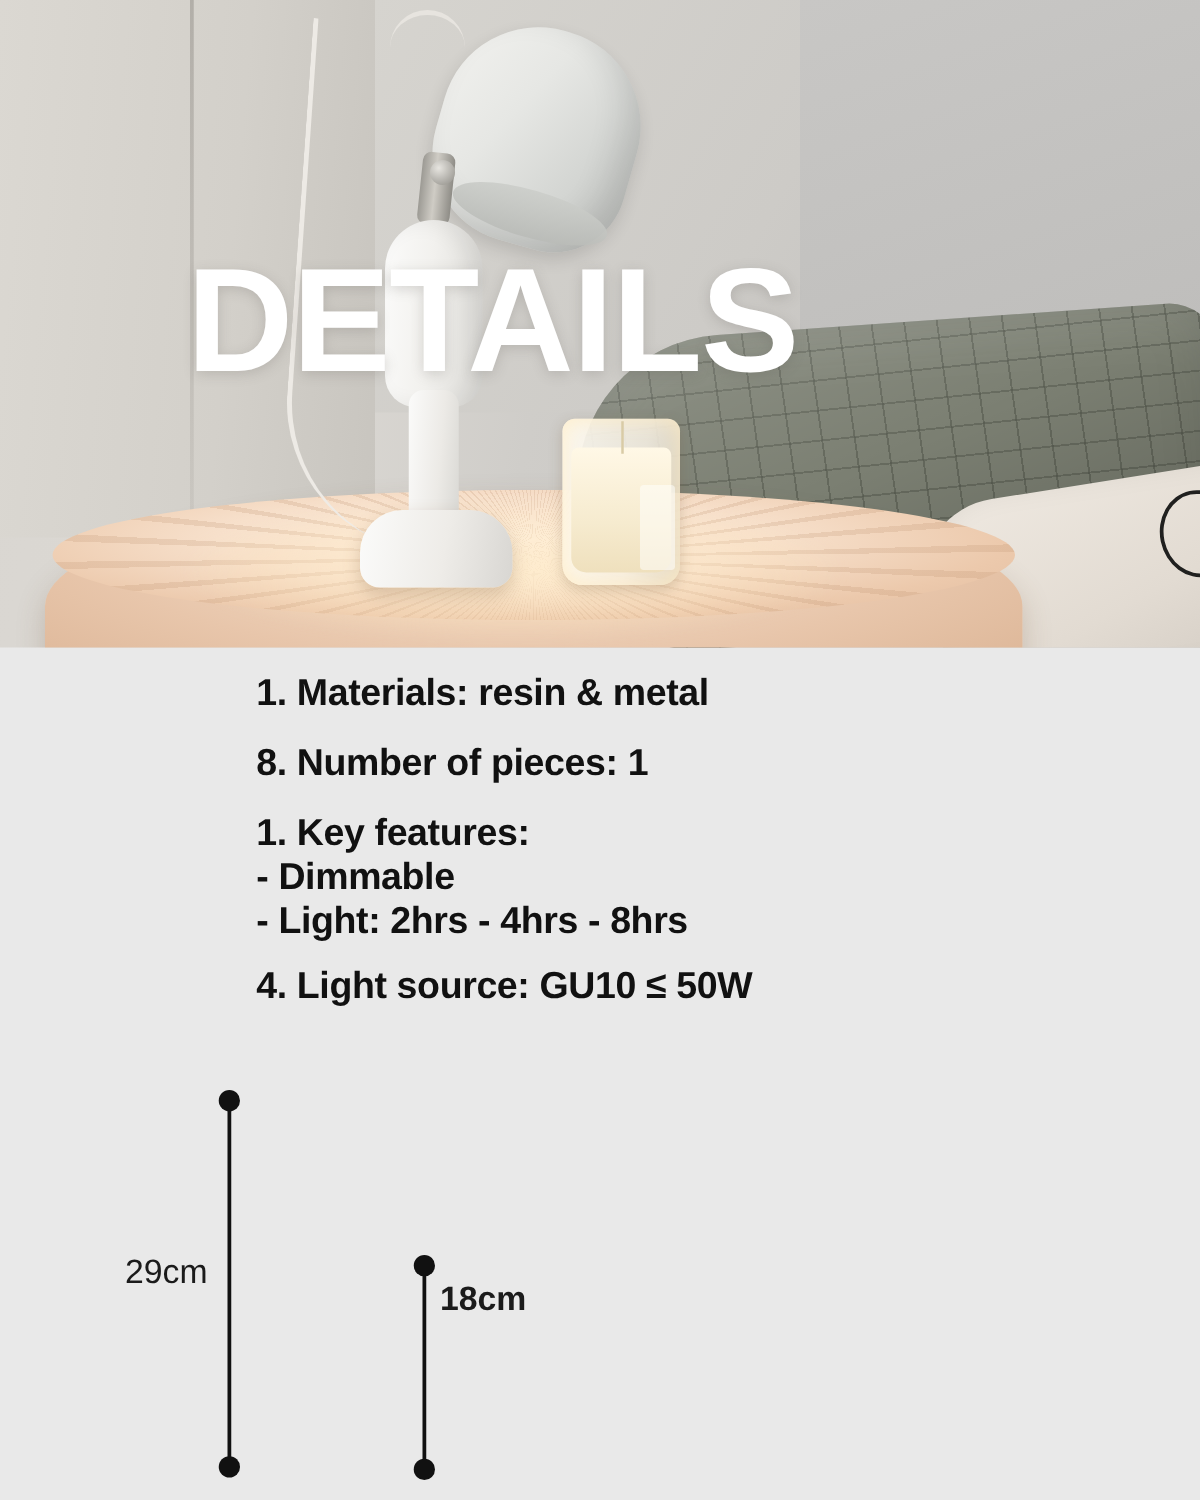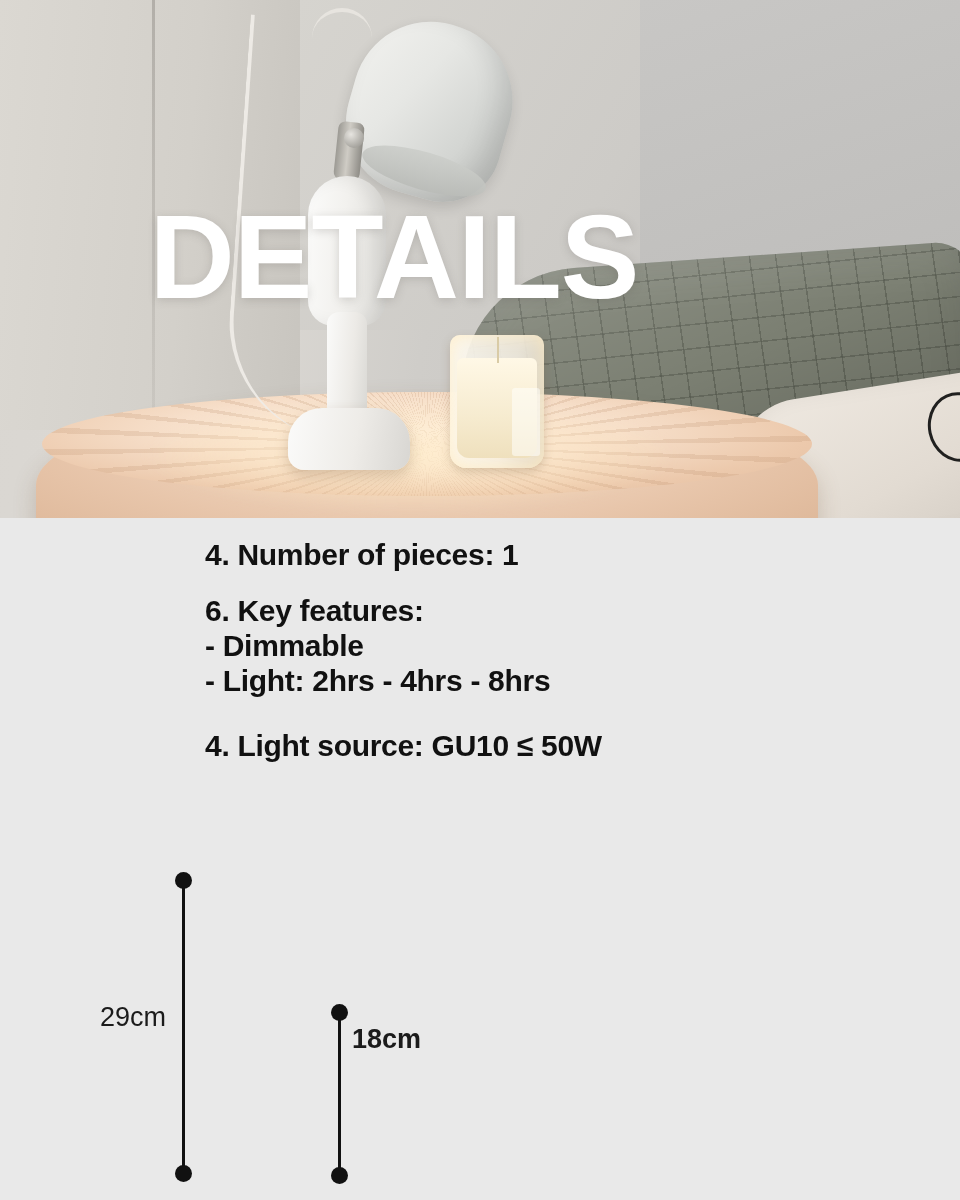--- a/index.html
+++ b/index.html
@@ -228,25 +228,26 @@
 
     <div class="hero-candle-glass"></div>
     <div class="hero-candle-wax"></div>
     <div class="hero-candle-wick"></div>
     <div class="hero-candle-label"></div>
 
     <div class="hero-title">DETAILS</div>
   </div>
 
   <div class="specs">
-    <div class="spec-line">4. Number of pieces: 1</div>
-    <div class="spec-line tight">6. Key features:</div>
+    <div class="spec-line">1. Materials: resin &amp; metal</div>
+    <div class="spec-line">8. Number of pieces: 1</div>
+    <div class="spec-line tight">1. Key features:</div>
     <div class="spec-line tight">- Dimmable</div>
     <div class="spec-line sub">- Light: 2hrs - 4hrs - 8hrs</div>
-    <div class="spec-line" style="margin-top:34px">4. Light source: GU10 ≤ 50W</div>
+    <div class="spec-line" style="margin-top:22px">4. Light source: GU10 ≤ 50W</div>
   </div>
 
   <div class="size-area">
 
     <div class="dim" style="left:182px; top:20px;">
       <div class="dim-line" style="height:293px;"></div>
       <div class="dim-dot" style="top:-8px;"></div>
       <div class="dim-dot" style="top:285px;"></div>
       <div class="dim-label" style="left:-82px; top:122px;">29cm</div>
     </div>

